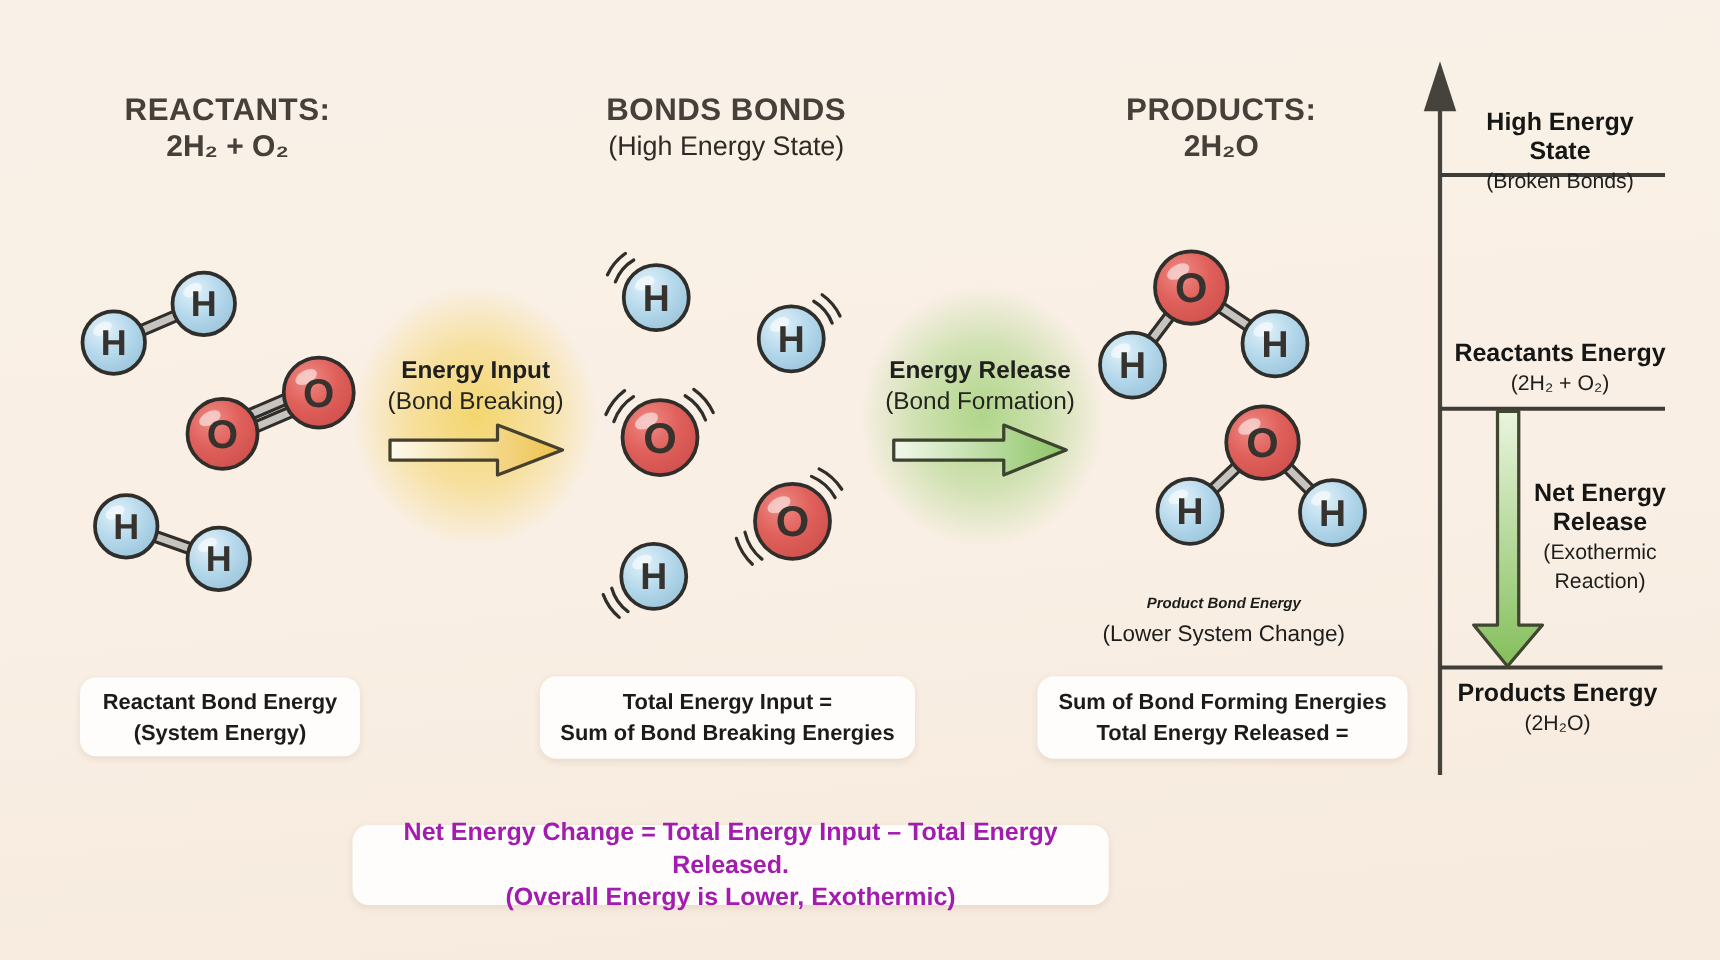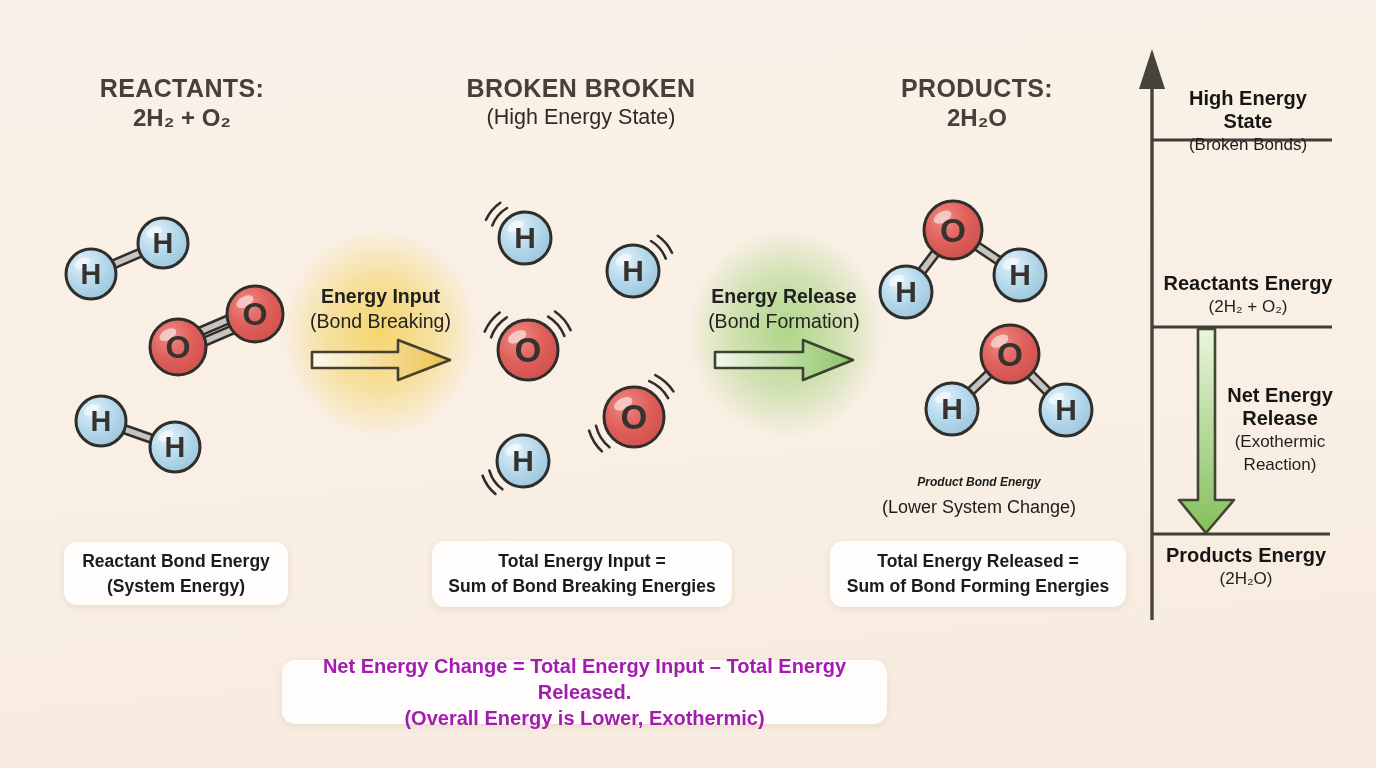--- a/index.html
+++ b/index.html
@@ -187,21 +187,21 @@
           <text x="1066" y="420.465" text-anchor="middle" font-size="29.9" font-weight="700" fill="#36332e" font-family="&quot;Liberation Sans&quot;,&quot;DejaVu Sans&quot;,sans-serif">H</text>
         </g>
       </g>
   </svg>
 
   <div class="lbl" style="left:62px;top:74px;width:240px">
     <div class="t-title">REACTANTS:</div>
     <div class="t-formula">2H₂ + O₂</div>
   </div>
   <div class="lbl" style="left:431px;top:74px;width:300px">
-    <div class="t-title">BROKEN BROKEN</div>
+    <div class="t-title">BONDS BONDS</div>
     <div class="t-sub">(High Energy State)</div>
   </div>
   <div class="lbl" style="left:857px;top:74px;width:240px">
     <div class="t-title">PRODUCTS:</div>
     <div class="t-formula">2H₂O</div>
   </div>
 
   <div class="lbl" style="left:298px;top:284px;width:165px">
     <div class="a-b">Energy Input</div>
     <div class="a-r">(Bond Breaking)</div>
@@ -218,22 +218,22 @@
 
   <div class="whitebox" style="left:64px;top:542px;width:224px;height:63px">
     <div class="box-line">Reactant Bond Energy</div>
     <div class="box-line">(System Energy)</div>
   </div>
   <div class="whitebox" style="left:432px;top:541px;width:300px;height:66px">
     <div class="box-line">Total Energy Input =</div>
     <div class="box-line">Sum of Bond Breaking Energies</div>
   </div>
   <div class="whitebox" style="left:830px;top:541px;width:296px;height:66px">
+    <div class="box-line">Sum of Bond Forming Energies</div>
     <div class="box-line">Total Energy Released =</div>
-    <div class="box-line">Sum of Bond Forming Energies</div>
   </div>
   <div class="whitebox" style="left:282px;top:660px;width:605px;height:64px">
     <div class="net-line">Net Energy Change = Total Energy Input – Total Energy Released.</div>
     <div class="net-line">(Overall Energy is Lower, Exothermic)</div>
   </div>
 
   <div class="lbl" style="left:1162px;top:87px;width:172px">
     <div class="x-b">High Energy State</div>
     <div class="x-r">(Broken Bonds)</div>
   </div>

